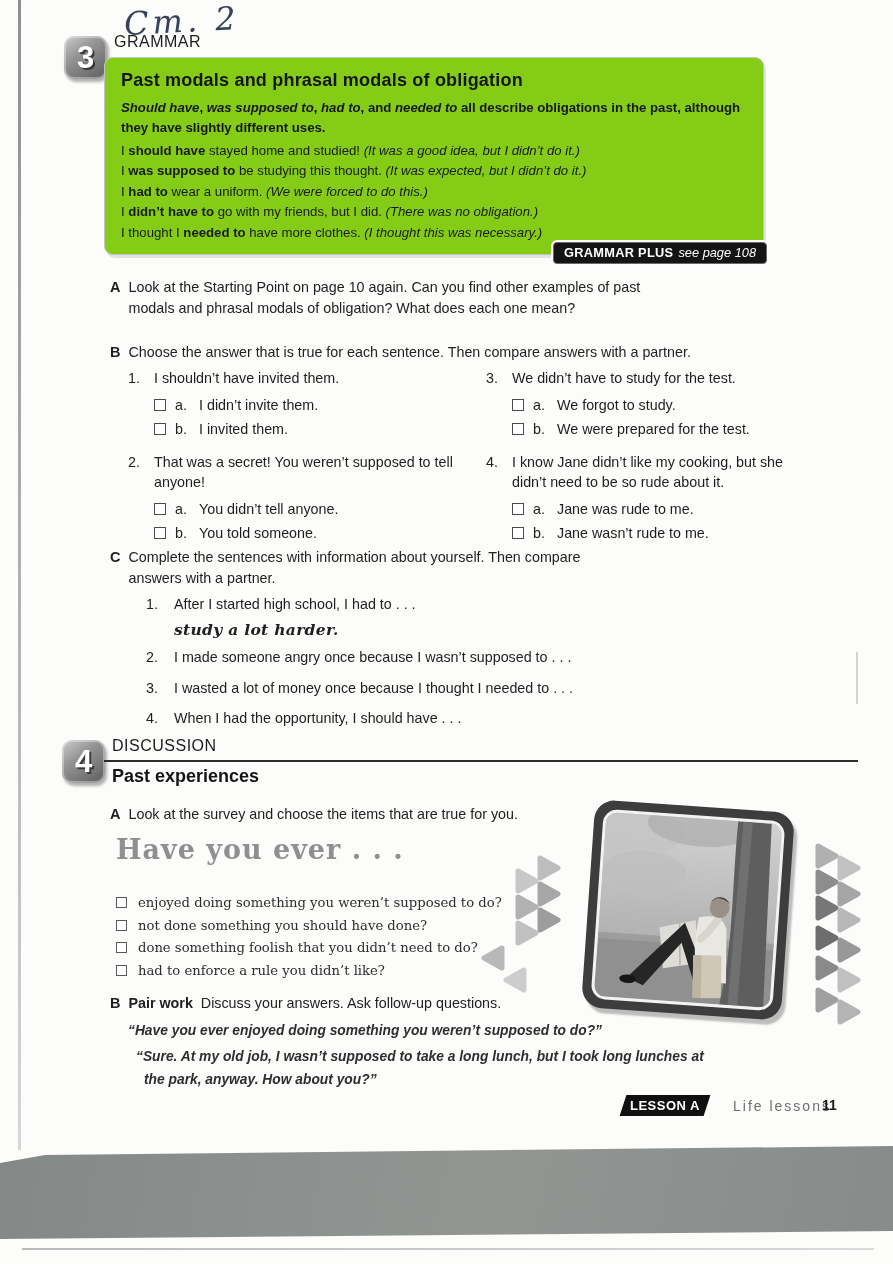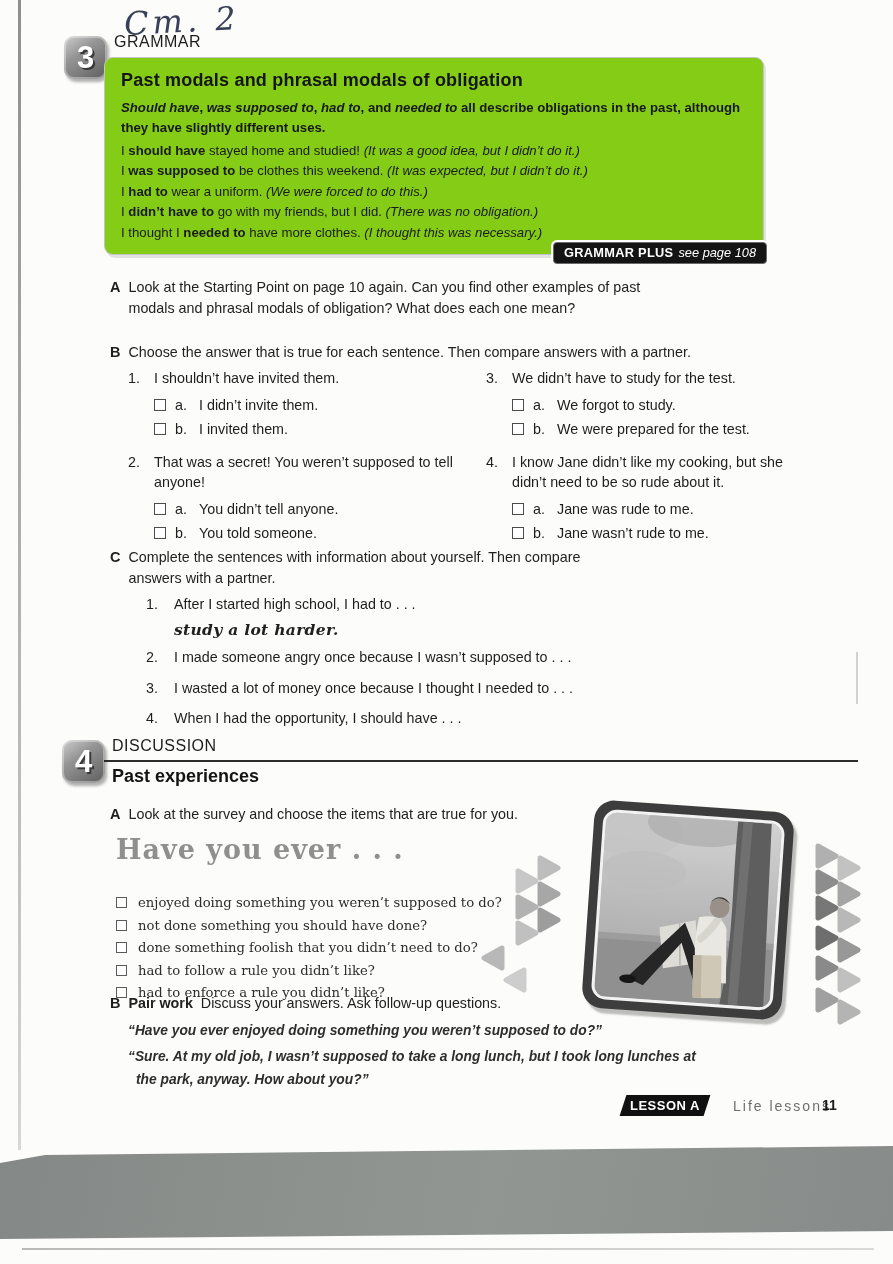--- a/index.html
+++ b/index.html
@@ -107,21 +107,21 @@
 
   <div class="num-badge" style="left:64px; top:36px;">
     <span>3</span>
   </div>
   <div class="sec-label" style="left:114px; top:33px;">GRAMMAR</div>
 
   <div class="gram-box">
     <div class="gram-title">Past modals and phrasal modals of obligation</div>
     <div class="gram-intro"><span class="seg-bi">Should have</span><span>, </span><span class="seg-bi">was supposed to</span><span>, </span><span class="seg-bi">had to</span><span>, and </span><span class="seg-bi">needed to</span><span> all describe obligations in the past, although they have slightly different uses.</span></div>
     <div class="gram-line"><span>I </span><b>should have</b><span> stayed home and studied! </span><span class="gram-note">(It was a good idea, but I didn’t do it.)</span></div>
-    <div class="gram-line"><span>I </span><b>was supposed to</b><span> be clothes this weekend. </span><span class="gram-note">(It was expected, but I didn’t do it.)</span></div>
+    <div class="gram-line"><span>I </span><b>was supposed to</b><span> be studying this thought. </span><span class="gram-note">(It was expected, but I didn’t do it.)</span></div>
     <div class="gram-line"><span>I </span><b>had to</b><span> wear a uniform. </span><span class="gram-note">(We were forced to do this.)</span></div>
     <div class="gram-line"><span>I </span><b>didn’t have to</b><span> go with my friends, but I did. </span><span class="gram-note">(There was no obligation.)</span></div>
     <div class="gram-line"><span>I thought I </span><b>needed to</b><span> have more clothes. </span><span class="gram-note">(I thought this was necessary.)</span></div>
   </div>
 
   <div class="plus-badge">
     <span class="pb-bold">GRAMMAR PLUS</span><span class="pb-it">see page 108</span>
   </div>
 
   <div class="ex-head" style="left:110px; top:277px;">
@@ -312,36 +312,32 @@
     <div class="survey-row">
         <span class="cb-s"></span>
         <span>not done something you should have done?</span>
       </div>
     <div class="survey-row">
         <span class="cb-s"></span>
         <span>done something foolish that you didn’t need to do?</span>
       </div>
     <div class="survey-row">
         <span class="cb-s"></span>
-        <span>had to follow a rule you didn’t like?</span>
-      </div>
-    <div class="survey-row">
-        <span class="cb-s"></span>
         <span>had to enforce a rule you didn’t like?</span>
       </div>
   </div>
 
   <div class="ex-head" style="left:110px; top:993px;">
     <span class="ex-letter">B</span>
     <span class="ex-text"><span class="bold-inline">Pair work</span>&nbsp;&nbsp;<span>Discuss your answers. Ask follow-up questions.</span></span>
   </div>
 
   <div class="quotes">
     <div class="quote">“Have you ever enjoyed doing something you weren’t supposed to do?”</div>
-    <div class="quote" style="margin-top:4px; padding-left:8px; text-indent:-8px;">“Sure. At my old job, I wasn’t supposed to take a long lunch, but I took long lunches at the park, anyway. How about you?”</div>
+    <div class="quote" style="margin-top:4px; padding-left:8px; text-indent:-8px;margin-left:8px;">“Sure. At my old job, I wasn’t supposed to take a long lunch, but I took long lunches at the park, anyway. How about you?”</div>
   </div>
 
   <div class="lesson-badge">
     <div class="bg"></div>
     <div class="txt">LESSON A</div>
   </div>
   <div class="lesson-title">Life lessons</div>
   <div class="page-number">11</div>
 
   <div class="crease"></div>

